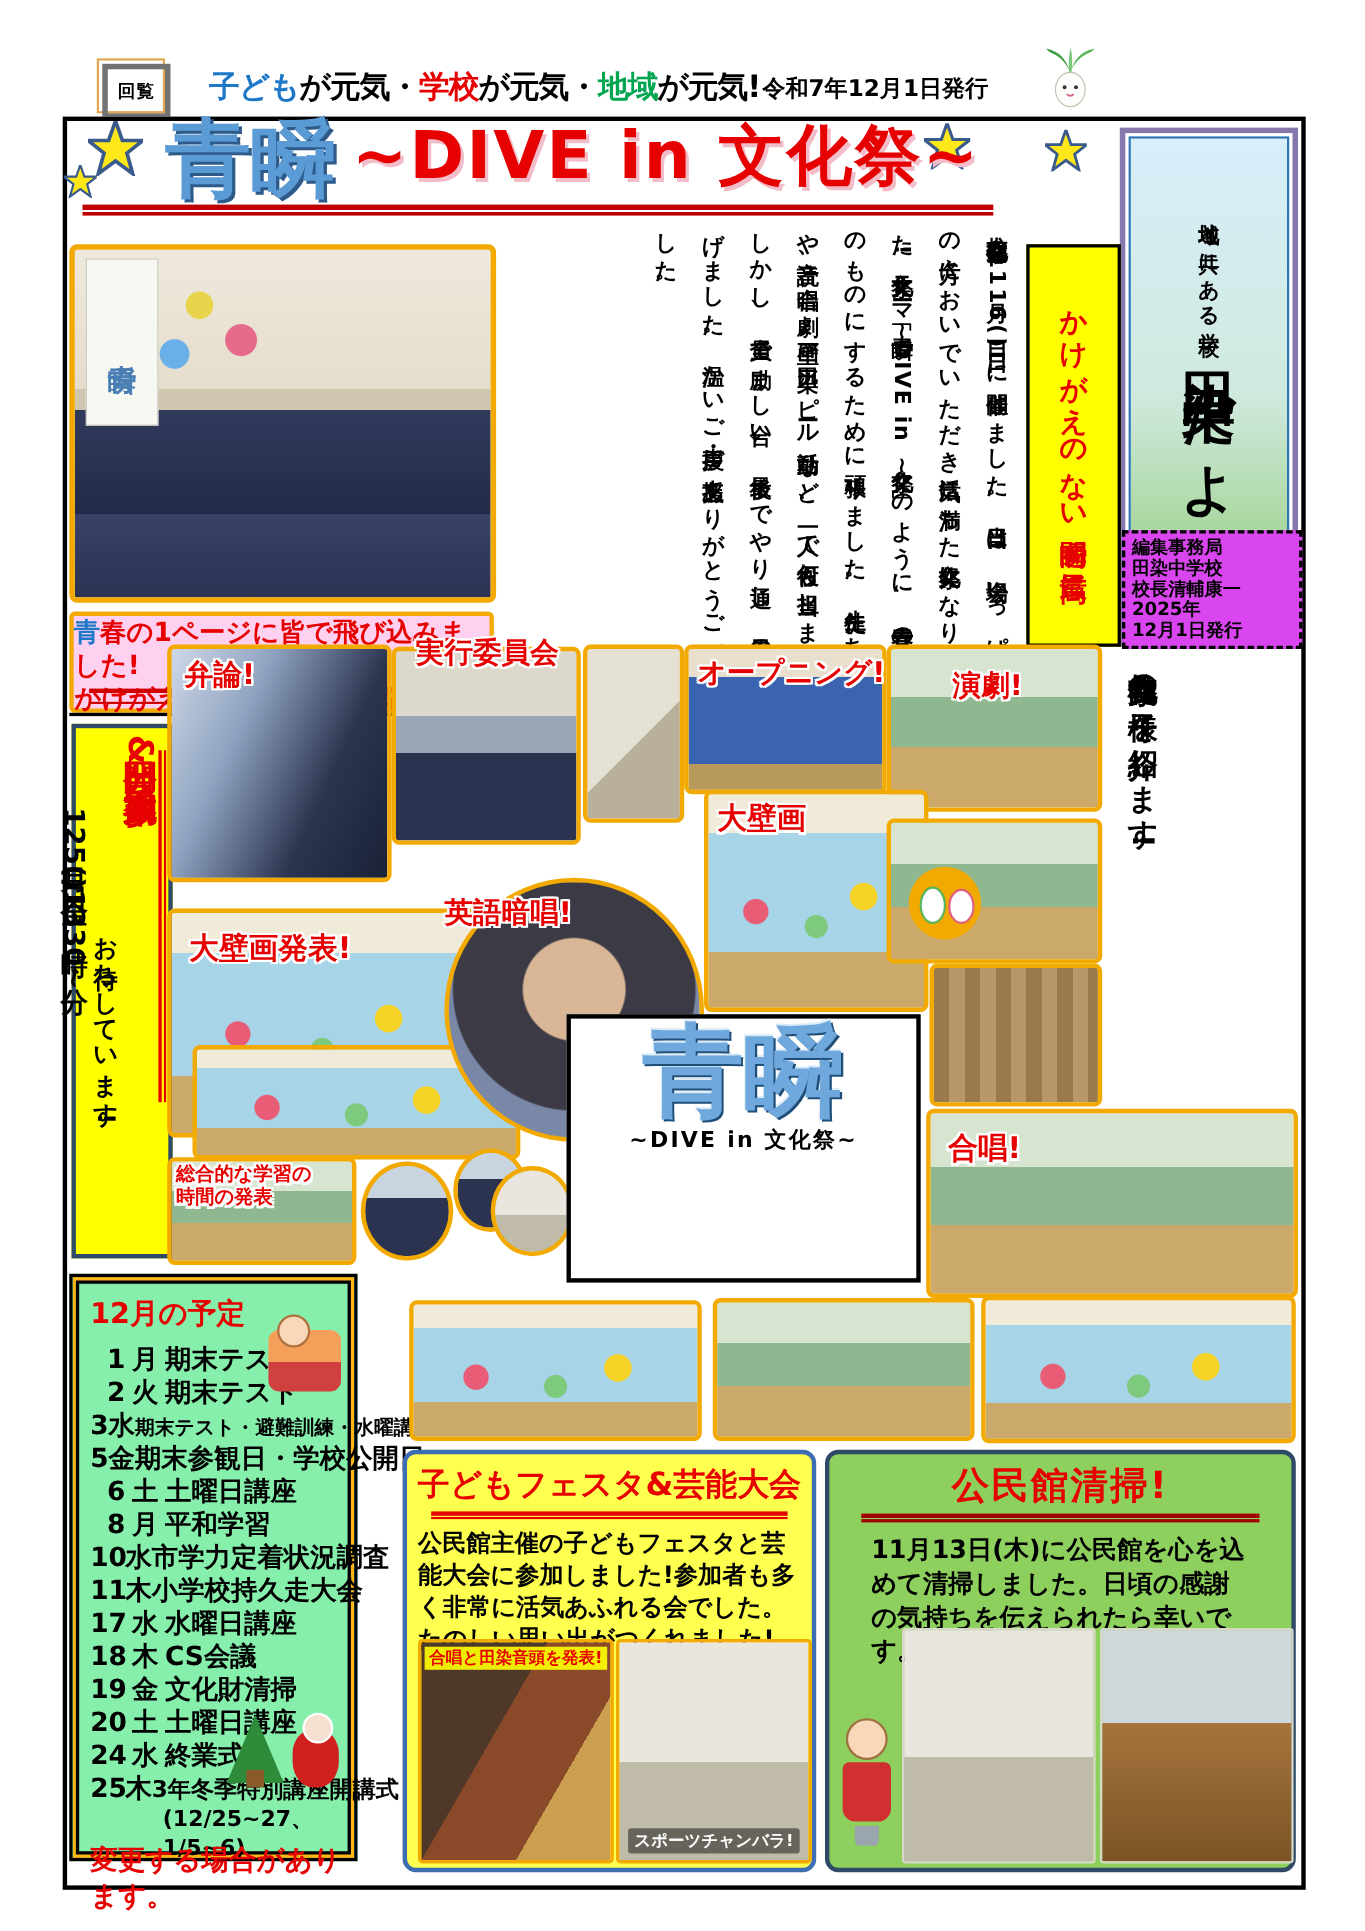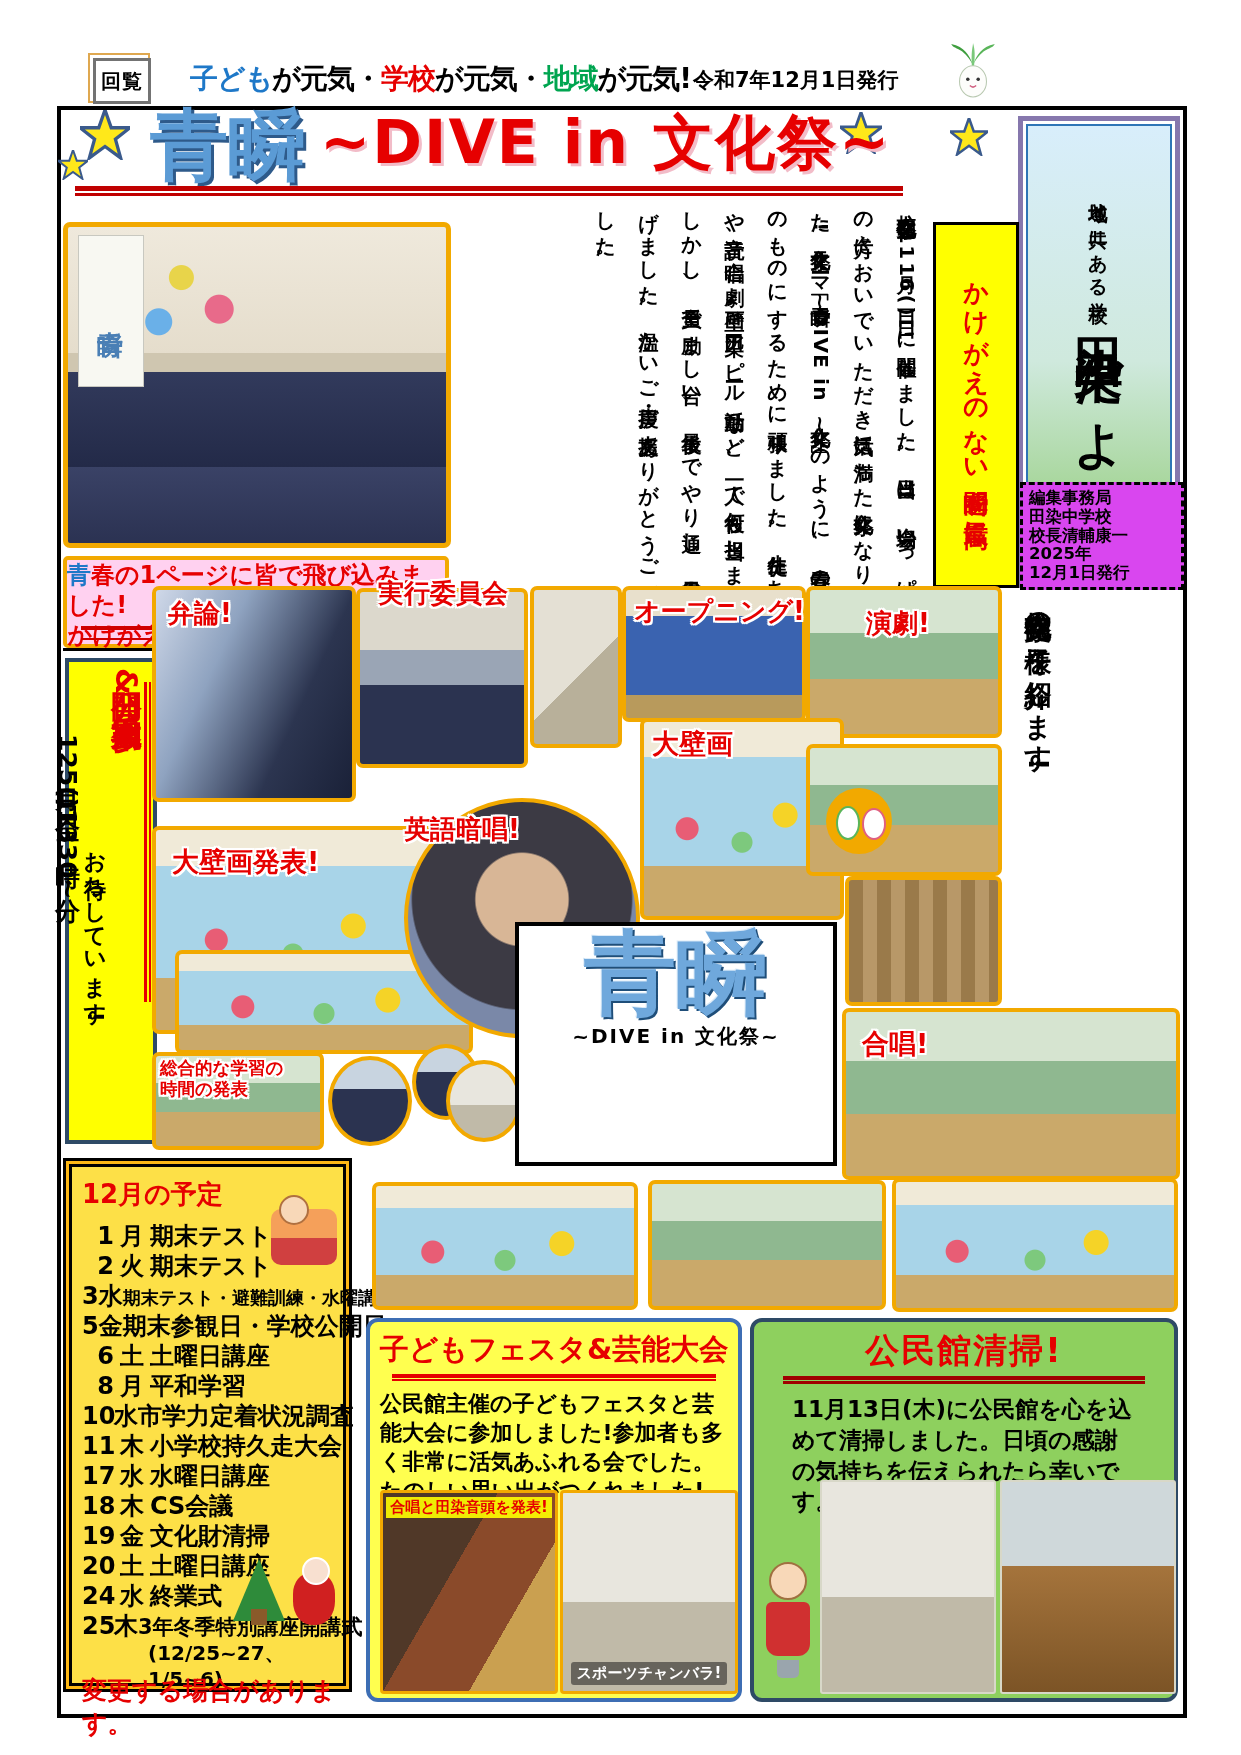--- a/index.html
+++ b/index.html
@@ -2,21 +2,21 @@
 <html><head>
 <meta charset="utf-8">
 <style>
   html,body{margin:0;padding:0;background:#fff;}
   #page{position:relative;width:1241px;height:1755px;background:#fff;overflow:hidden;
         font-family:"DejaVu Sans","Liberation Sans",sans-serif;font-weight:bold;color:#000;}
   .abs{position:absolute;}
   
   #kairan{left:88px;top:53px;width:52px;height:40px;border:2px solid #dfa850;padding:3px;background:#fff;}
   #kairan .in{display:flex;align-items:center;justify-content:center;width:100%;height:100%;
-      border:3px solid #737373;font-size:20px;letter-spacing:1px;}
+      border:5px solid #737373;font-size:16px;letter-spacing:1px;}
   #slogan{left:190px;top:60px;font-size:28px;letter-spacing:-1px;white-space:nowrap;}
   .c-blue{color:#1e78c8;} .c-red{color:#e60000;} .c-green{color:#00a550;}
   #issue-date{left:693px;top:66px;font-size:21px;white-space:nowrap;}
   
   #frame{left:57px;top:106px;width:1122px;height:1604px;border:4px solid #000;background:#fff;}
   
   #masthead{left:150px;top:106px;display:flex;align-items:flex-start;gap:14px;white-space:nowrap;}
   #mast-main{font-size:78px;line-height:1;color:#5b9bd5;text-shadow:3px 3px 0 #2e5a8a;}
   #mast-sub{font-size:60px;line-height:1.2;color:#e60000;letter-spacing:2px;text-shadow:3px 3px 0 #f2bcc8;}
   #mast-underline{left:75px;top:186px;width:828px;height:10px;
@@ -89,21 +89,21 @@
   #slogan-box{left:515px;top:922px;width:314px;height:236px;background:#fff;border:4px solid #000;z-index:3;
       text-align:center;}
   #sb-head{font-size:33px;margin-top:6px;letter-spacing:1px;}
   #sb-logo{font-size:92px;line-height:1.05;color:#6fa8dc;text-shadow:2px 2px 0 #1f4e79,-1px -1px 0 #dcebf8;}
   #sb-sub{font-size:20px;letter-spacing:2px;}
   
   #mascot-badge{left:826px;top:788px;width:66px;height:66px;border-radius:50%;background:#f2a900;z-index:4;}
   #mascot-badge .m1{position:absolute;left:10px;top:18px;width:20px;height:30px;border-radius:50%;background:#fff;border:2px solid #5ab55a;}
   #mascot-badge .m2{position:absolute;left:36px;top:20px;width:20px;height:28px;border-radius:50%;background:#fff;border:2px solid #e06080;}
   
-  #schedule{left:63px;top:1158px;width:289px;height:534px;background:#fde047;border:3px solid #000;
+  #schedule{left:63px;top:1158px;width:262px;height:534px;background:#86efac;border:3px solid #000;
       box-shadow:inset 0 0 0 3px #fcb715,inset 0 0 0 6px #000;box-sizing:border-box;padding:16px 0 0 16px;}
   #sch-title{color:#e60000;font-size:26px;margin-bottom:8px;}
   .sch-row{display:flex;align-items:baseline;height:30px;font-size:24px;}
   .sch-row .d{width:32px;text-align:right;}
   .sch-row .w{width:36px;text-align:center;}
   .sch-row .e{white-space:nowrap;}
   .sch-row.small .e{font-size:18px;}
   .sch-row.mid .e{font-size:21px;}
   #sch-sub{font-size:20px;padding-left:66px;height:30px;}
   #sch-note{color:#e60000;font-size:25px;margin-top:4px;}

